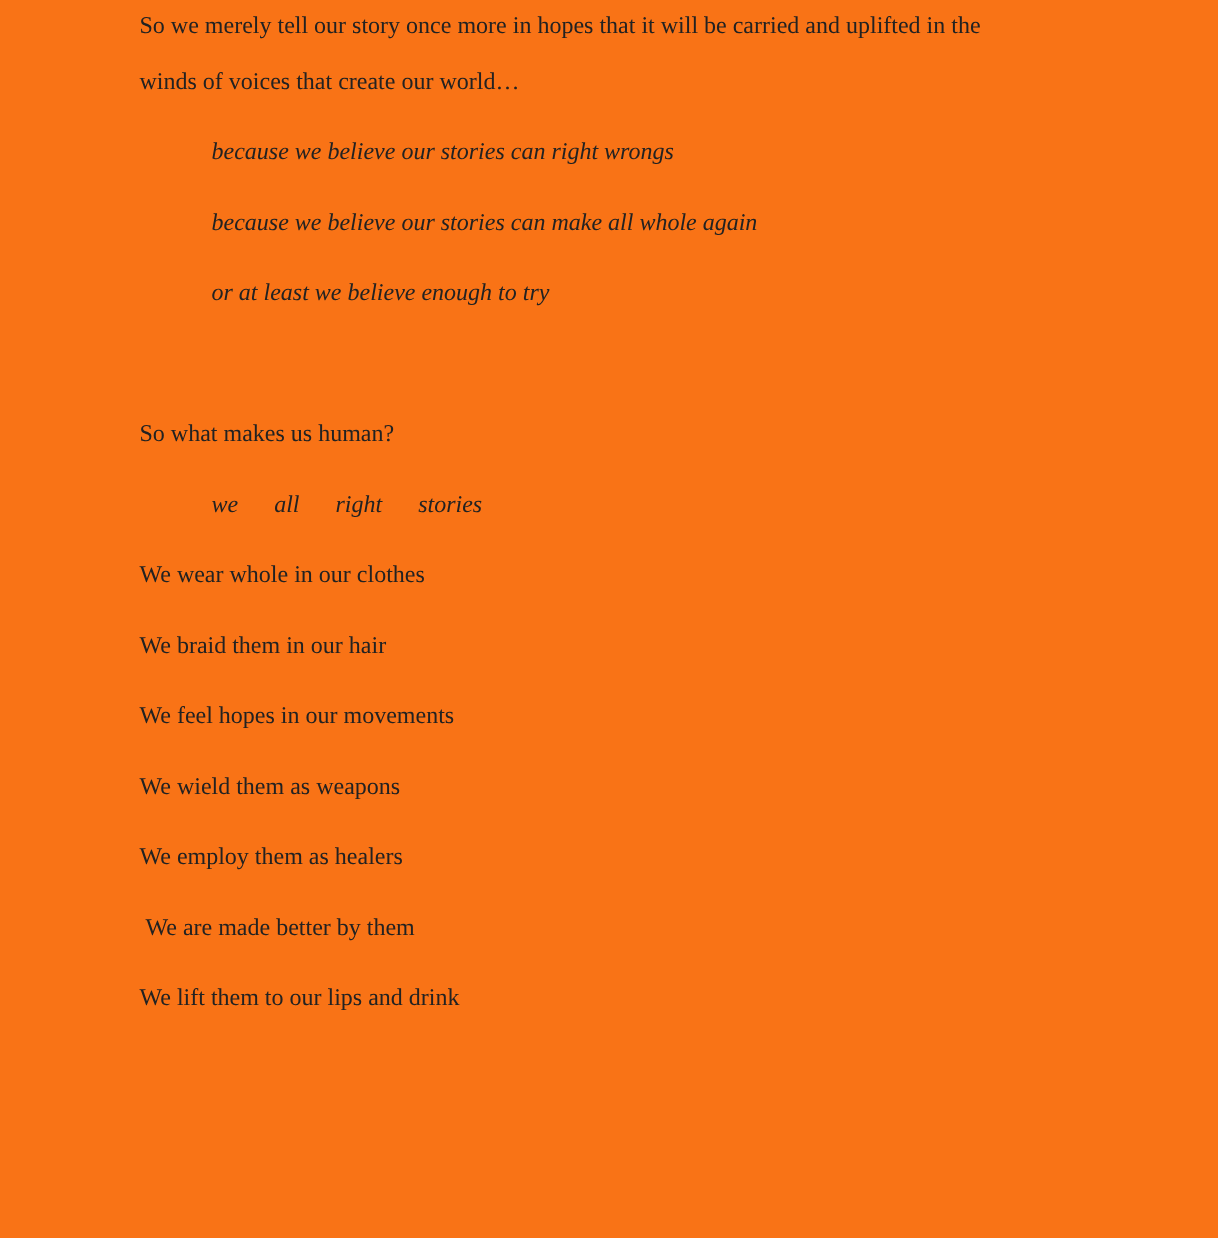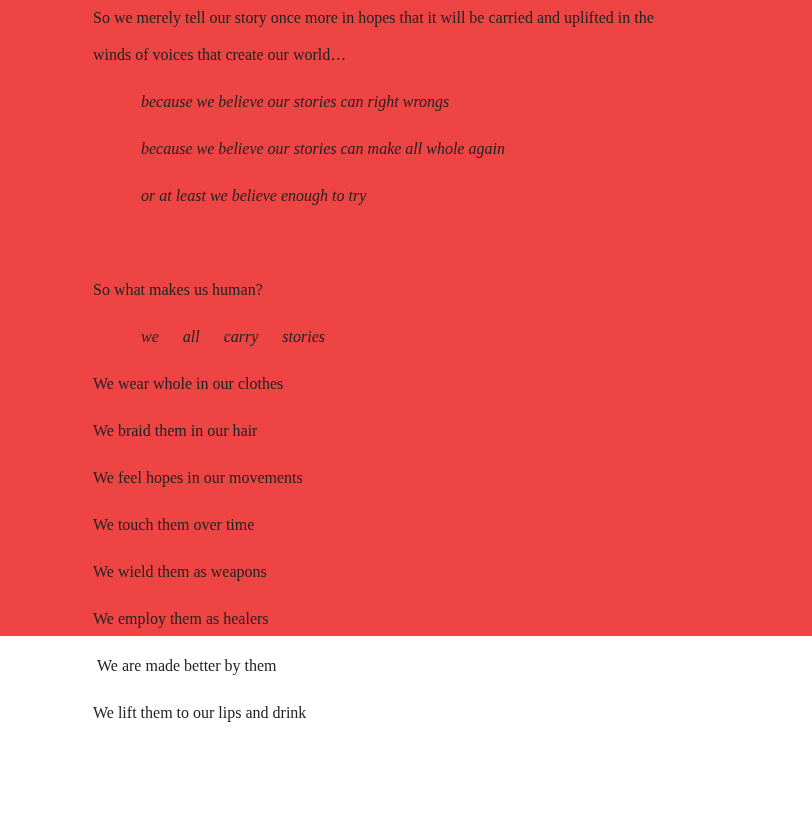--- a/index.html
+++ b/index.html
@@ -8,23 +8,23 @@
     background: #ffffff;
   }
   body {
     width: 812px;
     height: 825px;
     overflow: hidden;
   }
   .page {
     box-sizing: border-box;
     width: 812px;
-    height: 636px;
+    height: 825px;
     padding: 0 30px 0 93px;
-    background: #ef4444;
+    background: #f97316;
   }
   .para {
     font-family: "Liberation Serif", "DejaVu Serif", serif;
     font-size: 16px;
     color: #222222;
     line-height: 36.5px;
     min-height: 36.5px;
     margin: 0 0 10.5px 0;
     white-space: pre-wrap;
     max-width: 689px;
@@ -38,22 +38,21 @@
 <body>
 
 <main class="page">
   <p class="para">So we merely tell our story once more in hopes that it will be carried and uplifted in the
 winds of voices that create our world…</p>
   <p class="para indent">because we believe our stories can right wrongs</p>
   <p class="para indent">because we believe our stories can make all whole again</p>
   <p class="para indent">or at least we believe enough to try</p>
   <p class="para"></p>
   <p class="para">So what makes us human?</p>
-  <p class="para indent">we      all      carry      stories</p>
+  <p class="para indent">we      all      right      stories</p>
   <p class="para">We wear whole in our clothes</p>
   <p class="para">We braid them in our hair</p>
   <p class="para">We feel hopes in our movements</p>
-  <p class="para">We touch them over time</p>
   <p class="para">We wield them as weapons</p>
   <p class="para">We employ them as healers</p>
   <p class="para"> We are made better by them</p>
   <p class="para">We lift them to our lips and drink</p>
 </main>
 
 </body></html>

